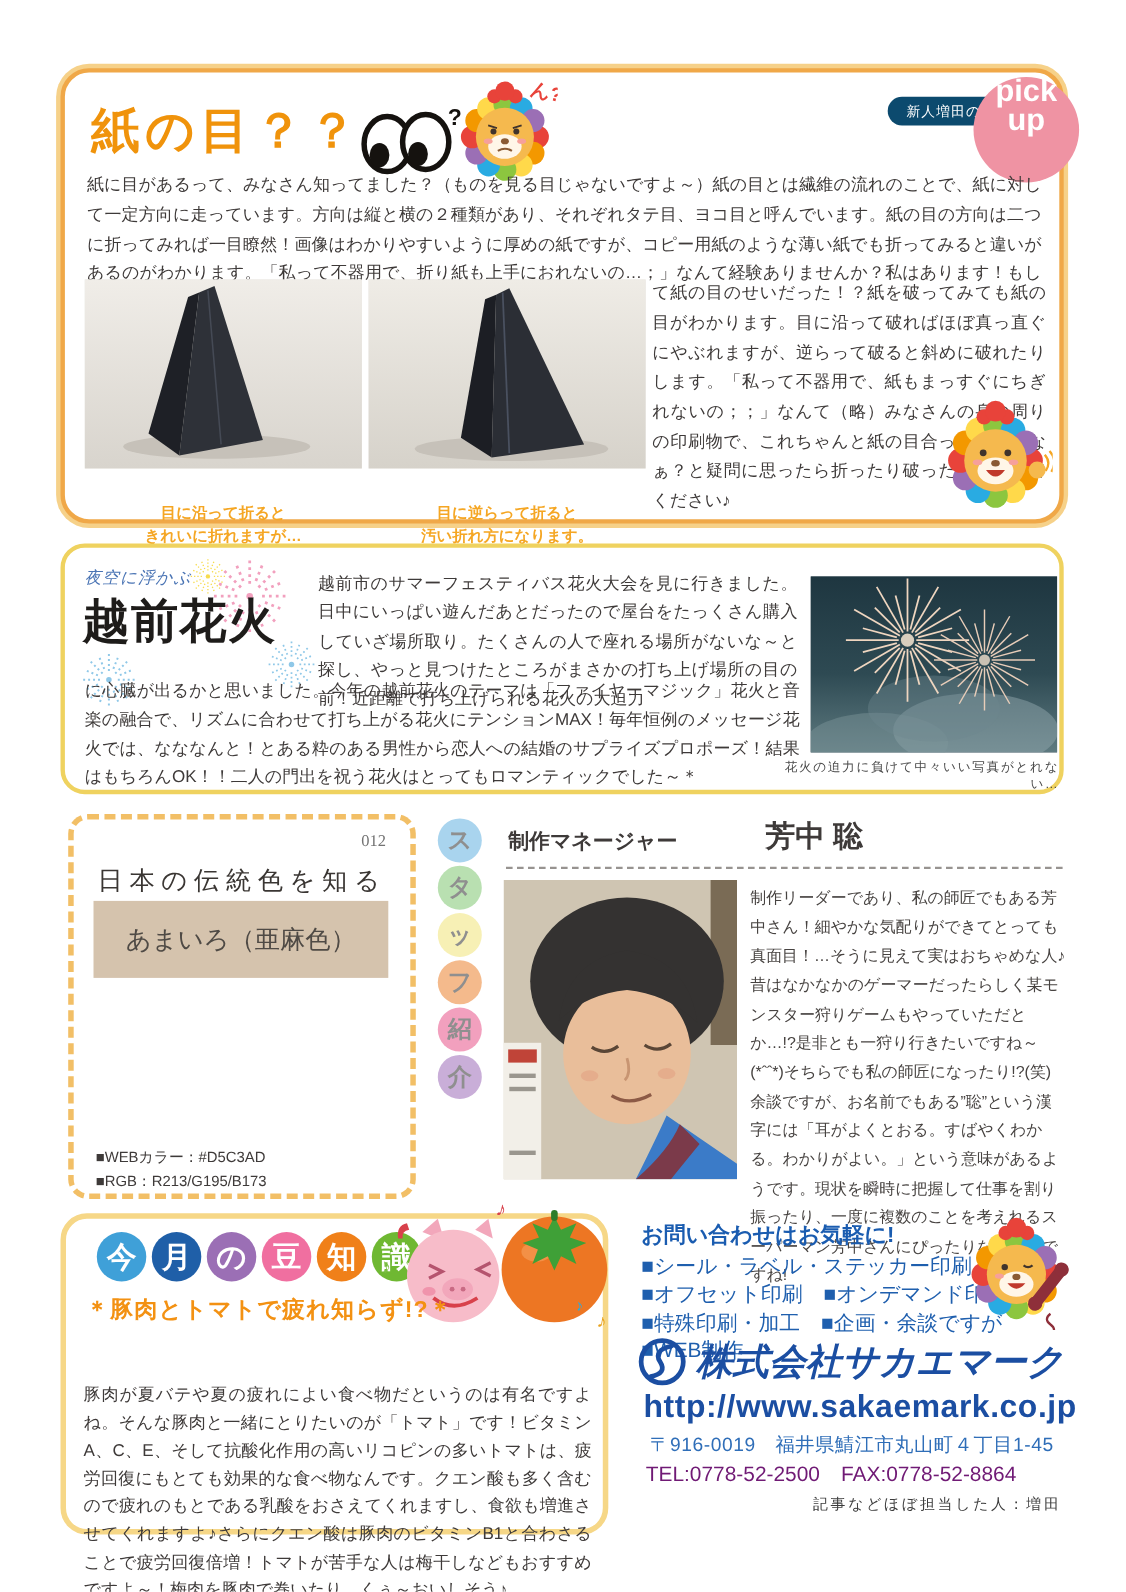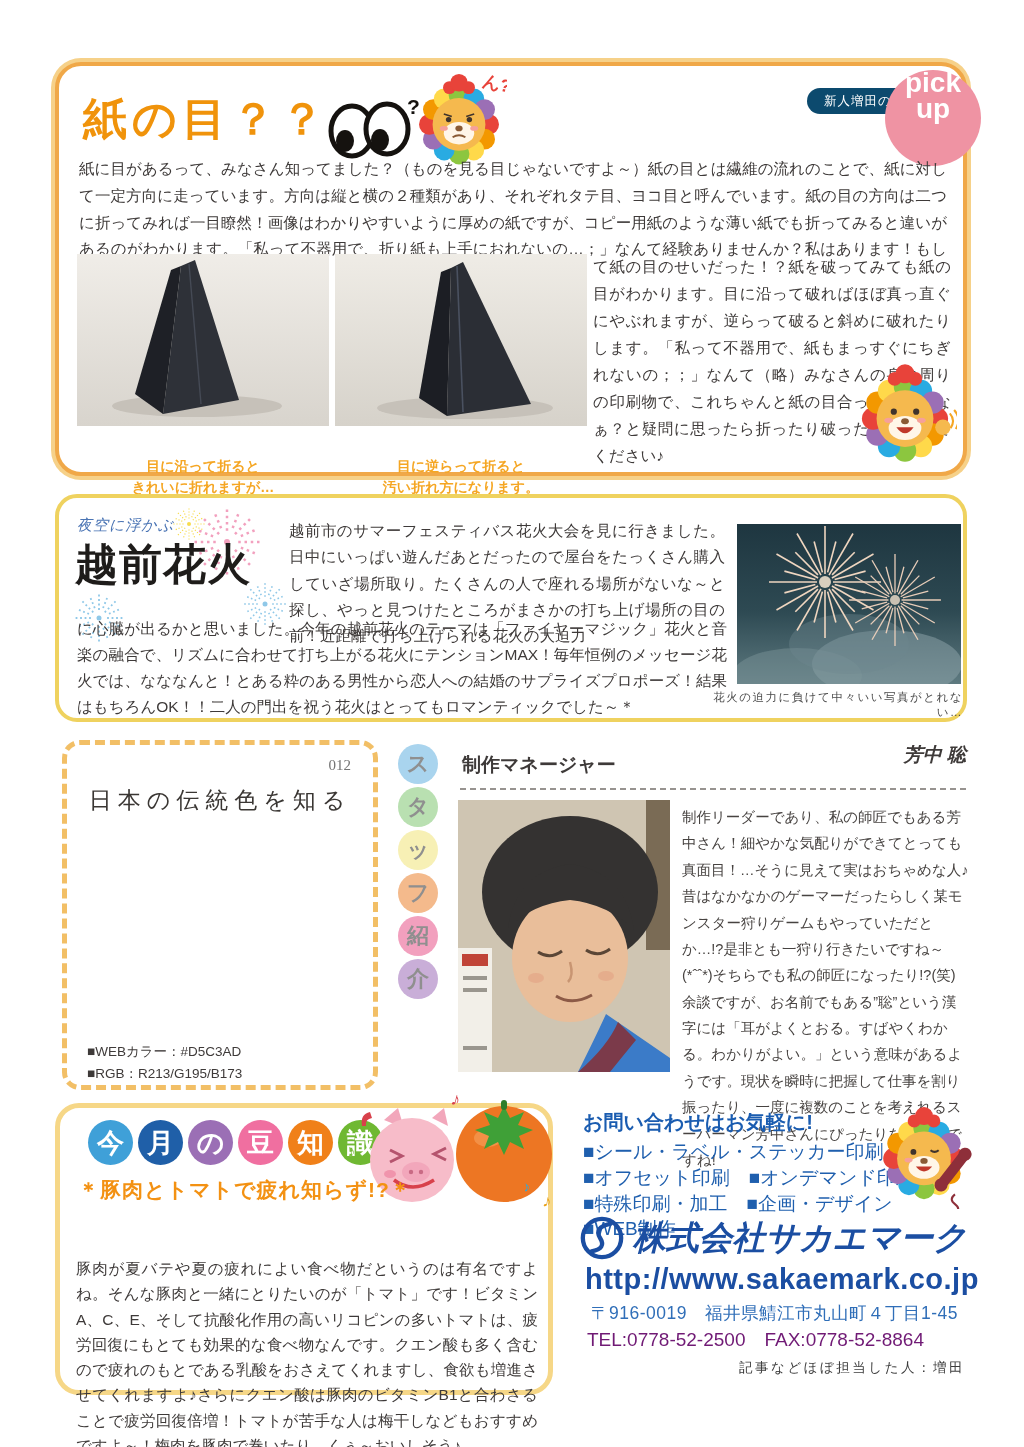--- a/index.html
+++ b/index.html
@@ -43,21 +43,21 @@
   .col-title{left:0;top:40px;width:100%;text-align:center;font-size:23px;color:#3A3633;letter-spacing:6px;
              font-family:"Liberation Serif","DejaVu Serif",serif;}
   .col-swatch{left:18px;top:74px;width:268px;height:70px;display:flex;align-items:center;justify-content:center;
               font-size:23px;color:#4F4A45;}
   .col-body{left:20px;top:162px;width:272px;font-size:15px;line-height:1.78;}
   .col-meta{left:20px;top:296px;font-size:13.5px;line-height:1.6;color:#3E3A39;}
   
   .staff-chip{width:40px;height:40px;border-radius:50%;display:flex;align-items:center;justify-content:center;
               font-size:22px;font-weight:bold;color:#8F8F8F;}
   .staff-role{left:66px;top:14px;font-size:19px;font-weight:bold;}
-  .staff-name{left:300px;top:4px;width:270px;text-align:right;font-size:19px;font-weight:bold;font-style:italic;}
+  .staff-name{left:300px;top:4px;width:270px;text-align:left;font-size:27px;font-weight:bold;}
   .staff-rule{left:64px;top:50px;width:506px;border-top:2px dashed #979390;}
   .staff-photo{left:62px;top:62px;width:212px;height:272px;background:#CFC5B2;}
   .staff-text{left:286px;top:66px;width:288px;font-size:14.5px;line-height:1.82;color:#474341;}
   
   .triv-chip{width:45px;height:45px;border-radius:50%;display:flex;align-items:center;justify-content:center;
              font-size:27px;font-weight:bold;color:#fff;}
   .triv-sub{left:18px;top:68px;font-size:21px;font-weight:bold;color:#F39112;letter-spacing:1px;}
   .triv-body{left:16px;top:102px;width:462px;font-size:15.5px;line-height:1.63;margin-top:46px;}
   
   .ct-head{left:8px;top:6px;font-size:20px;font-weight:bold;color:#1A5CB0;}
@@ -266,20 +266,21 @@
     <use href="#fwray" transform="translate(158,76) scale(0.82)" stroke="#E8CDB9" stroke-width="1.6"></use>
     <circle cx="88" cy="58" r="6" fill="#F7E6D2" opacity="0.85"></circle>
     <circle cx="158" cy="76" r="5" fill="#F2E0CC" opacity="0.8"></circle>
   </svg>
   <div class="abs fire-cap">花火の迫力に負けて中々いい写真がとれない…</div>
 </div>
 
 <div class="abs sec-color">
   <div class="abs col-num">012</div>
   <div class="abs col-title">日本の伝統色を知る</div>
+  <div class="abs col-swatch" style="background:#D5C3AD">あまいろ（亜麻色）</div>
   <div class="abs col-meta">
     <div>■WEBカラー：#D5C3AD</div>
     <div>■RGB：R213/G195/B173</div>
   </div>
 </div>
 
 <div class="abs sec-staff">
   <div class="abs" style="left:2px;top:6px;display:flex;flex-direction:column;gap:3px">
     <div class="staff-chip" style="background:#A9D4EE">ス</div>
     <div class="staff-chip" style="background:#B9E0B1">タ</div>
@@ -354,21 +355,21 @@
 
   <div class="abs triv-sub">＊豚肉とトマトで疲れ知らず!?＊</div>
   <p class="abs triv-body jp">豚肉が夏バテや夏の疲れによい食べ物だというのは有名ですよね。そんな豚肉と一緒にとりたいのが「トマト」です！ビタミンA、C、E、そして抗酸化作用の高いリコピンの多いトマトは、疲労回復にもとても効果的な食べ物なんです。クエン酸も多く含むので疲れのもとである乳酸をおさえてくれますし、食欲も増進させてくれますよ♪さらにクエン酸は豚肉のビタミンB1と合わさることで疲労回復倍増！トマトが苦手な人は梅干しなどもおすすめですよ～！梅肉を豚肉で巻いたり…くぅ～おいしそう♪</p>
 </div>
 
 <div class="abs sec-contact">
   <div class="abs ct-head">お問い合わせはお気軽に!</div>
   <div class="abs ct-svc">
     <div>■シール・ラベル・ステッカー印刷</div>
     <div>■オフセット印刷　■オンデマンド印刷</div>
-    <div>■特殊印刷・加工　■企画・デザイン</div>
+    <div>■特殊印刷・加工　■企画・余談ですが</div>
     <div>■WEB制作</div>
   </div>
 
   <svg class="abs" style="right:2px;top:0px" width="98" height="106" viewBox="0 0 120 130">
     <circle cx="97" cy="68" r="13" fill="#E8433A"></circle>
       <circle cx="92" cy="86.5" r="13" fill="#F39800"></circle>
     <circle cx="78.5" cy="100" r="13" fill="#FFD94A"></circle>
       <circle cx="60" cy="105" r="13" fill="#8CC63F"></circle>
     <circle cx="41.5" cy="100" r="13" fill="#29ABE2"></circle>
       <circle cx="28" cy="86.5" r="13" fill="#9B6FB5"></circle>

